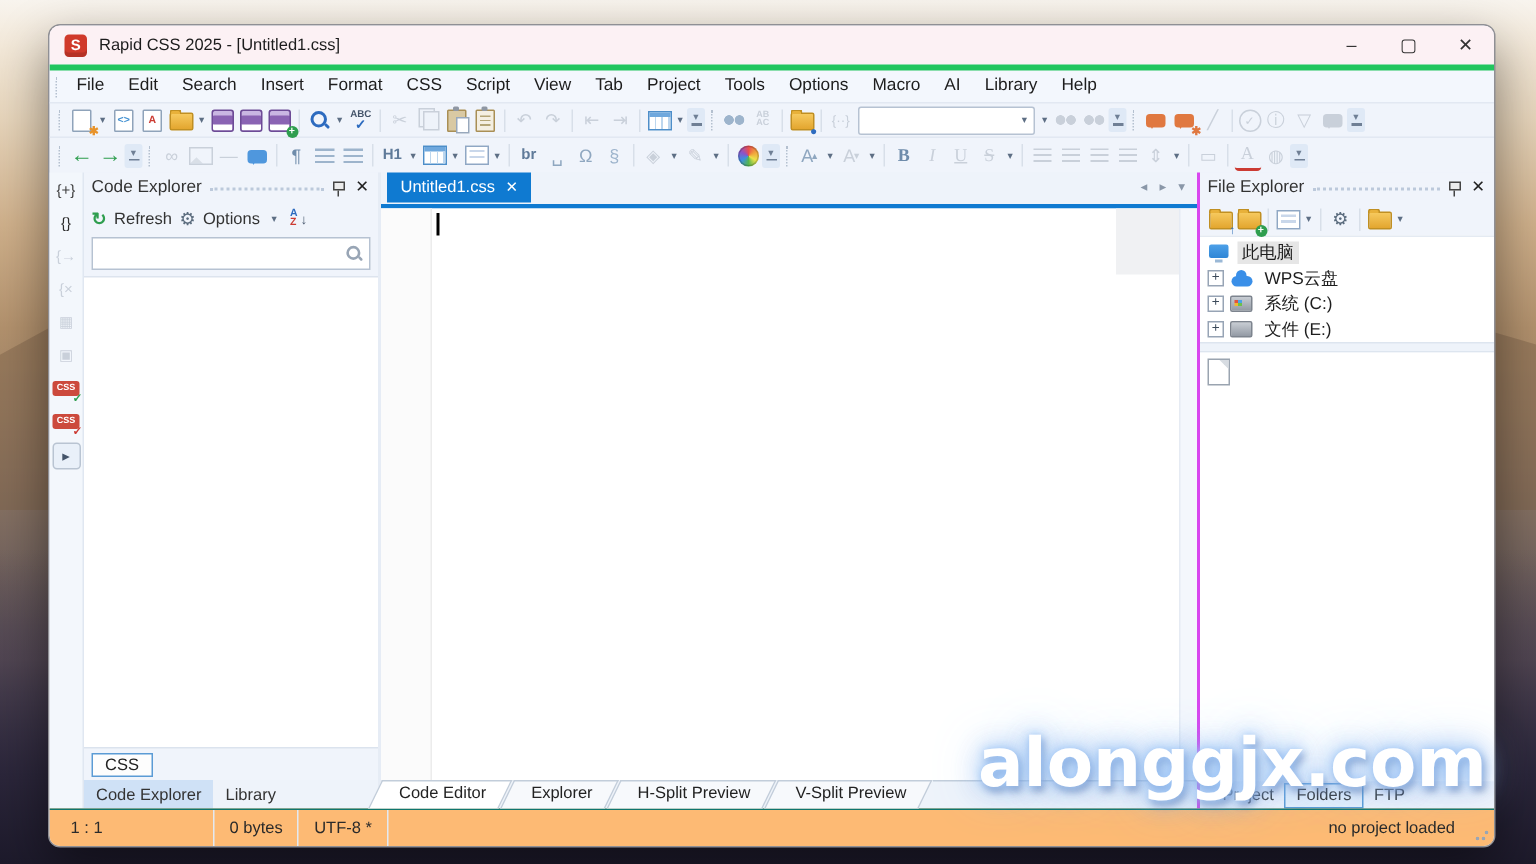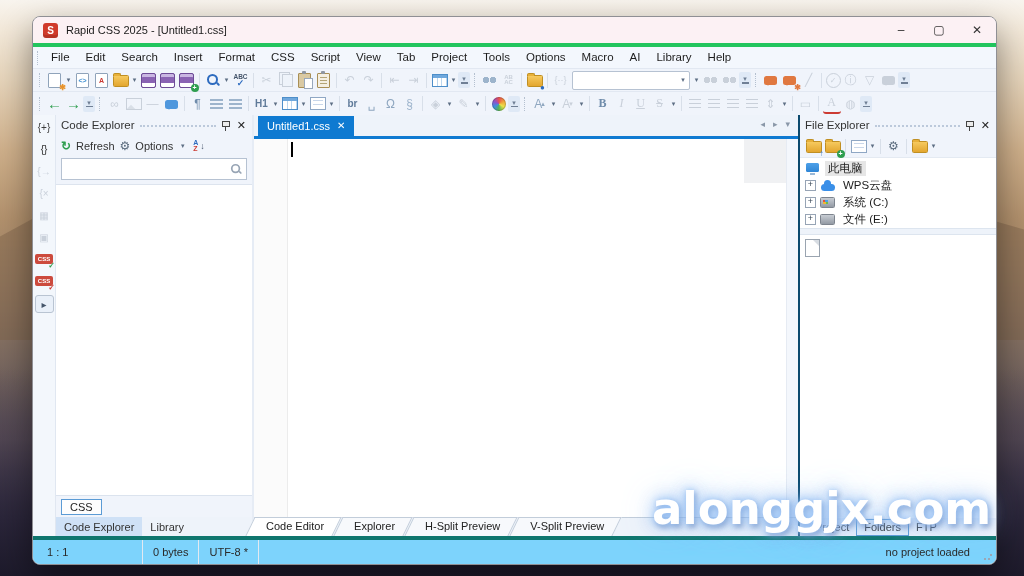--- a/index.html
+++ b/index.html
@@ -156,41 +156,41 @@
   .ce-body{flex:1;background:#fff;border-top:1px solid #dde4ee;min-height:0}
   .cssrow{height:21px;display:flex;align-items:center;background:#f0f4fb;
        border-top:1px solid #dbe3ee;flex:none}
   .css-btn{margin-left:5px;padding:1px 8px;font-size:11px;background:#fdfdfd;
        border:1px solid #5b9bd5;color:#222}
   .cetabs{height:19px;display:flex;background:#eef3fa;font-size:11px;flex:none;align-items:stretch}
   .cetab{padding:2px 8px;color:#333;display:flex;align-items:center}
   .cetab.active{background:#cfe1f6}
 
   .ecol{flex:1;display:flex;flex-direction:column;min-width:0;min-height:0;background:#eef3fa}
-  .etabs{height:21px;display:flex;align-items:center;padding-left:4px;position:relative;flex:none}
+  .etabs{height:21px;display:flex;align-items:flex-start;padding-left:4px;position:relative;flex:none}
   .etab{display:flex;align-items:center;gap:7px;height:20px;padding:0 9px;font-size:11px;color:#333}
   .etab.active{background:#0f7ad1;color:#fff}
   .etab .x{font-size:10px}
   .escroll{position:absolute;right:8px;top:4px;display:flex;gap:8px;color:#8a97a8;font-size:9px;align-items:center}
   .eunderline{height:3px;background:#0f7ad1;flex:none}
   .editor{flex:1;background:#fff;position:relative;min-height:0}
   .gutter{position:absolute;left:0;top:0;bottom:0;width:33px;background:#fbfbfb;border-right:1px solid #ececec}
   .caret{position:absolute;left:37px;top:3px;width:1.5px;height:15px;background:#000}
   .graybox{position:absolute;right:12px;top:0;width:42px;height:44px;background:#f0f1f3}
   .vscroll{position:absolute;right:0;top:0;bottom:0;width:11px;background:#f4f7fc;border-left:1px solid #e6ebf3}
   .vtabs{display:flex;align-items:stretch;height:19px;background:#eef3fa;flex:none}
   .vtab{position:relative;padding:3px 18px 0 12px;font-size:11px;color:#222;z-index:1}
   .vtab::before{content:"";position:absolute;top:0;bottom:0;left:-4px;right:5px;
        transform:skewX(-26deg);background:#f7f9fc;border:1px solid #c2cdda;border-bottom:none;z-index:-1}
   .vtab.active{font-weight:normal}
   .vtab.active::before{background:#fff}
   .vtabs .rest{flex:1;border-top:1px solid #c2cdda}
 
   .fe{width:196px;display:flex;flex-direction:column;background:#f0f4fb;
-       border-left:2px solid #0c4a6e;flex:none;min-height:0}
+       border-left:2px solid #d946ef;flex:none;min-height:0}
   .fe-toolbar{height:22px;display:flex;align-items:center;padding-left:4px;flex:none}
   .fe-tree{background:#fff;border-top:1px solid #e4eaf2;padding-top:2px;flex:none}
   .trow{display:flex;align-items:center;height:17px;padding-left:5px;font-size:11.5px;color:#1d1d1d}
   .trow .lbl{padding:0 3px;margin-left:5px;white-space:nowrap}
   .trow.selected .lbl{background:#e6e6e6}
   .exp{width:9px;height:9px;border:1px solid #97a4b5;background:#fff;color:#3c4a5a;
        font-size:9px;line-height:7px;text-align:center;margin-right:4px;flex:none}
   .tico{width:15px;display:flex;justify-content:center;flex:none}
   .ic-monitor{width:13px;height:9px;background:linear-gradient(#4da0e8,#2f86d6);border-radius:1.5px;position:relative;margin-bottom:2px}
   .ic-monitor::after{content:"";position:absolute;left:3.5px;bottom:-3px;width:5px;height:2px;background:#9ab8d6}
@@ -201,21 +201,21 @@
        background:conic-gradient(#4aa3e8 0 25%,#6cc04a 25% 50%,#f2b531 50% 75%,#e2533d 75%)}
   .fe-splitter{height:5px;background:#eef3fa;border-top:1px solid #dde5ef;border-bottom:1px solid #dde5ef;flex:none}
   .fe-files{flex:1;background:#fff;padding:4px 5px;min-height:0}
   .doc-blank{width:13px;height:16px;border:1px solid #9aa4b0;background:#fff;position:relative}
   .doc-blank::before{content:"";position:absolute;right:0;top:0;border:3px solid #d7dce2;
        border-left-color:transparent;border-bottom-color:transparent}
   .fetabs{height:18px;display:flex;align-items:center;background:#f0f4fb;font-size:11px;flex:none;padding-left:8px}
   .fetab{padding:0 7px;color:#333;height:15px;line-height:15px}
   .fetab.active{background:#e8f1fb;border:1px solid #5b9bd5}
 
-  .statusbar{height:24px;background:#7dd3fc;border-top:4px solid #0f766e;display:flex;
+  .statusbar{height:24px;background:#fdba74;border-top:1px solid #0f766e;display:flex;
        align-items:flex-end;font-size:11px;color:#2a2a2a;flex:none}
   .scell{padding:0 10px;height:100%;display:flex;align-items:center;border-right:1px solid #e3e9f1}
   .scell.first{padding-left:14px;min-width:85px}
   .scell.grow{flex:1;border-right:none}
   .scell.right{justify-content:flex-end;border-right:none;padding-right:26px}
   .sgrip{position:absolute;right:3px;bottom:3px;width:10px;height:10px;
        background:radial-gradient(circle at 2px 8px,#9aa6b5 1px,transparent 1.4px),
                   radial-gradient(circle at 6px 8px,#9aa6b5 1px,transparent 1.4px),
                   radial-gradient(circle at 8px 4px,#9aa6b5 1px,transparent 1.4px)}
 

